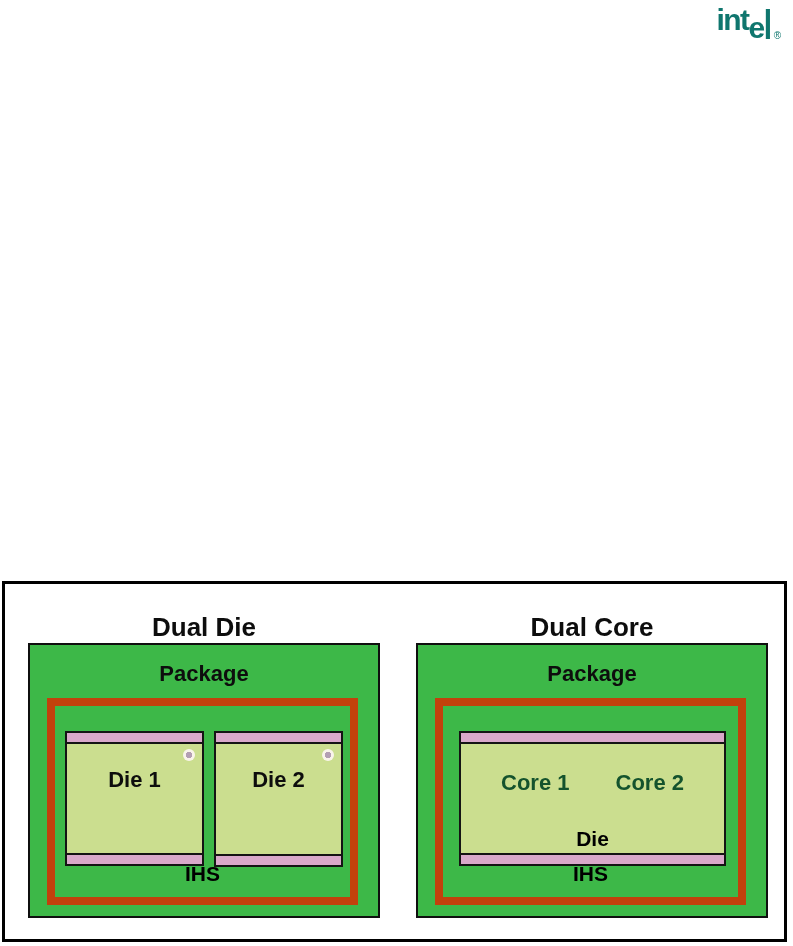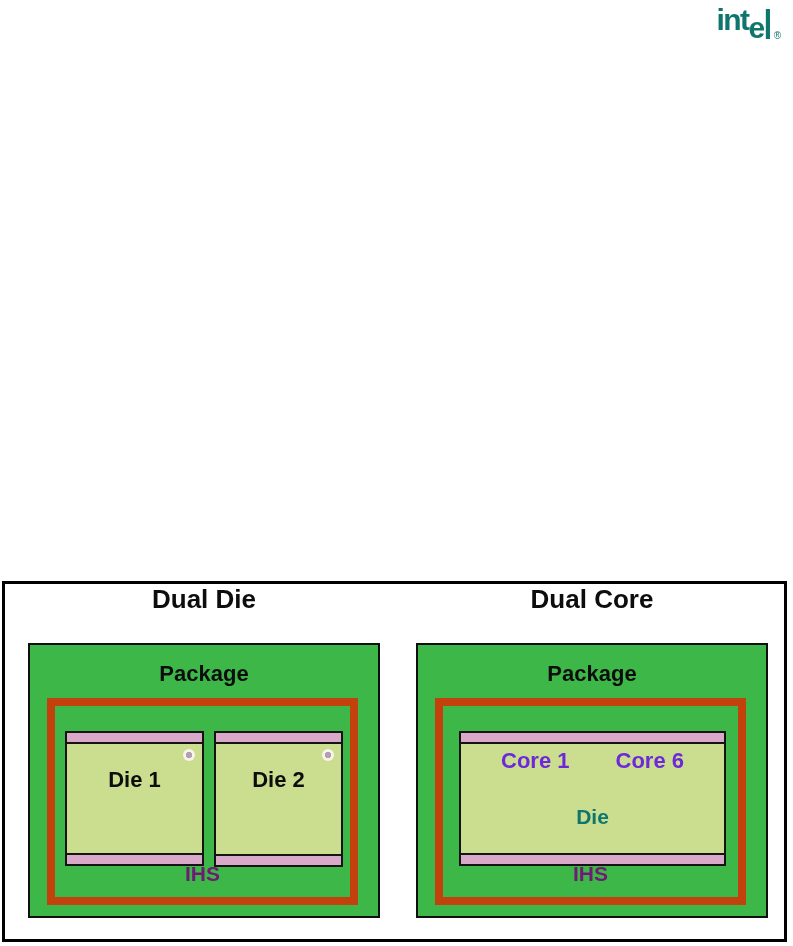--- a/index.html
+++ b/index.html
@@ -23,40 +23,40 @@
 
   
   .figure-frame {
     position:absolute; left:2px; top:581px; width:785px; height:361px;
     border:3px solid #000000; box-sizing:border-box; background:#ffffff;
   }
   .panel { position:absolute; top:0; width:352px; height:355px; }
   .panel-left  { left:23px; }
   .panel-right { left:411px;border-radius:14px; }
   .panel-title {
-    margin-top:0; text-align:center;
+    margin-top:28px; text-align:center;
     font-size:26px; font-weight:bold; color:#0d0d0d;
   }
 
   .package {
     position:absolute; left:0; top:59px; width:352px; height:275px;
     background:#3db848; border:2px solid #0f0f0f; box-sizing:border-box;
   }
   .package-label {
     text-align:center; margin-top:16px;
     font-size:22px; font-weight:bold; color:#0d0d0d;
   }
 
   .ihs-box {
     position:absolute; left:17px; top:53px; width:311px; height:207px;
     border:8px solid #c2410c; box-sizing:border-box;
   }
   .ihs-label {
     position:absolute; left:0; right:0; bottom:11px; text-align:center;
-    font-size:21px; font-weight:bold; color:#701a75;
+    font-size:21px; font-weight:bold; color:#000000;
   }
 
   .dies-row { position:absolute; left:10px; top:25px; display:flex; gap:10px; }
   .die {
     border:2px solid #141414; box-sizing:border-box; background:#cbde8f;
     display:flex; flex-direction:column; position:relative;
   }
   .die-1 { width:139px; height:135px; }
   .die-2 { width:129px; height:136px; }
   .die-wide { position:absolute; left:16px; top:25px; width:267px; height:135px; }
@@ -72,26 +72,26 @@
   .die-label { display:block; padding-top:23px; }
 
   .marker {
     position:absolute; top:5px; right:7px; width:12px; height:12px;
     border-radius:50%;
     background:radial-gradient(circle at 50% 50%,
       #b39fb3 0, #b39fb3 3px, #f9f4ea 3.5px, #f9f4ea 6px);
   }
 
   .cores-row {
-    display:flex; justify-content:center; gap:46px; padding-top:4px;
-    font-size:22px; font-weight:bold; color:#6d28d9;
+    display:flex; justify-content:center; gap:46px; padding-top:26px;
+    font-size:22px; font-weight:bold; color:#14532d;
   }
   .die-center-label {
     text-align:center; margin-top:31px;
-    font-size:21px; font-weight:bold; color:#0f766e;
+    font-size:21px; font-weight:bold; color:#000000;
   }
 </style>
 </head>
 <body>
 
 <div class="page">
 
   <div class="intel-logo">
     <span class="lg-int">int</span><span class="lg-e">e</span><span class="lg-l">l</span><span class="lg-reg">®</span>
   </div>
@@ -129,21 +129,21 @@
     <div class="panel panel-right">
       <div class="panel-title">Dual Core</div>
       <div class="package">
         <div class="package-label">Package</div>
         <div class="ihs-box">
           <div class="die die-wide">
             <div class="strip strip-top"></div>
             <div class="die-body">
               <div class="cores-row">
                 <span>Core 1</span>
-                <span>Core 6</span>
+                <span>Core 2</span>
               </div>
               <div class="die-center-label">Die</div>
             </div>
             <div class="strip strip-bottom"></div>
           </div>
           <div class="ihs-label">IHS</div>
         </div>
       </div>
     </div>
 

